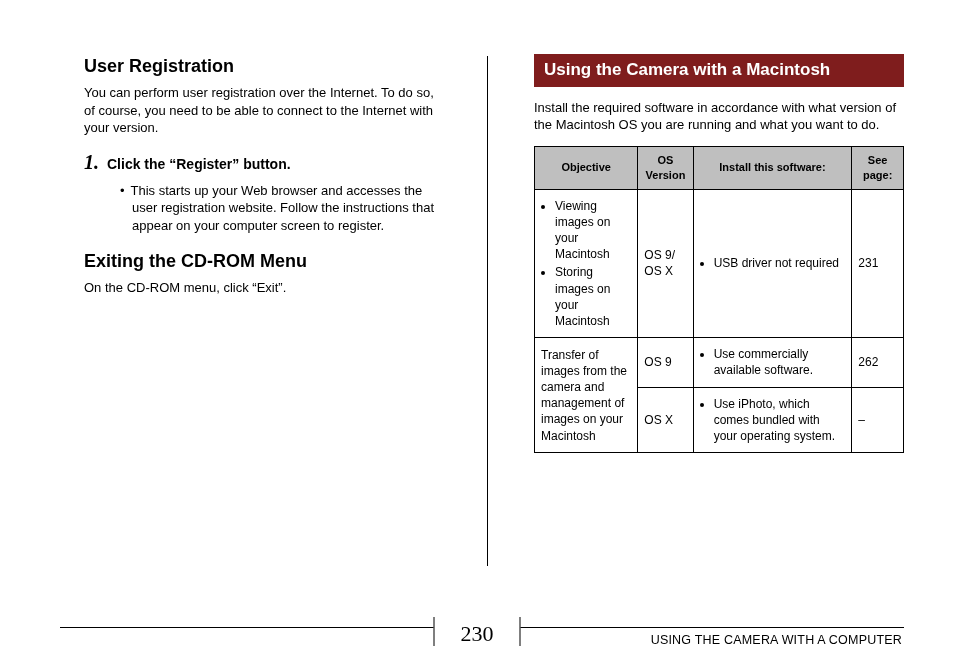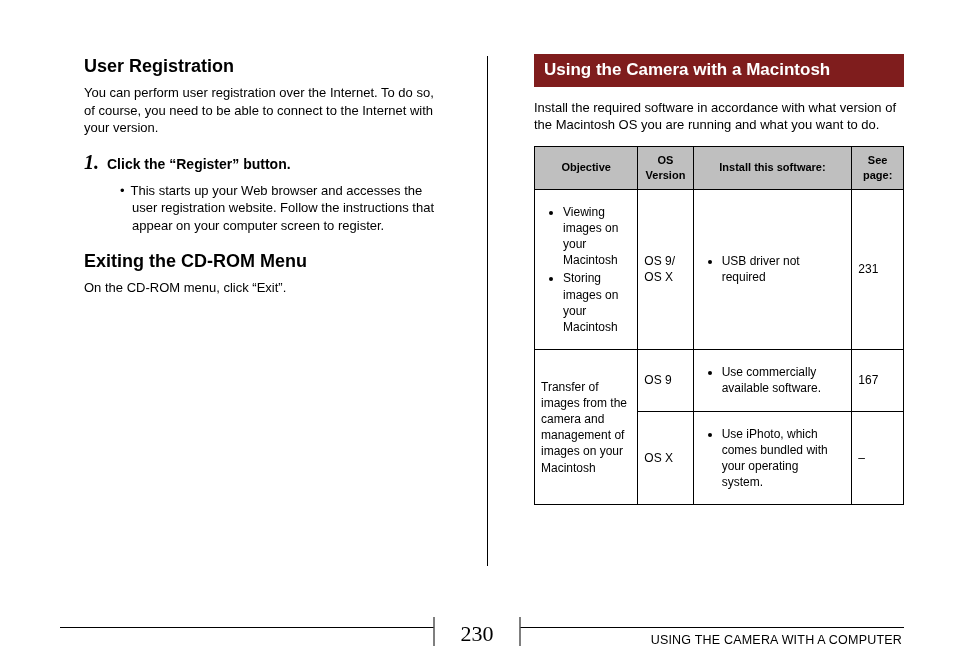--- a/index.html
+++ b/index.html
@@ -92,21 +92,21 @@
     text-align: left;
   }
   table.info th {
     background: #bfbfbf;
     text-align: center;
     font-weight: bold;
     font-size: 11px;
   }
   td.center { text-align: center; }
   ul.cell {
-    margin: 8px;
+    margin: 0;
     padding: 0 0 0 14px;
     list-style: disc;
   }
   ul.cell li {
     margin: 2px 0;
   }
   .footer {
     position: absolute;
     bottom: 18px;
     left: 0;
@@ -196,21 +196,21 @@
           <td class="center">231</td>
         </tr>
         <tr>
           <td rowspan="2">Transfer of images from the camera and management of images on your Macintosh</td>
           <td>OS 9</td>
           <td>
             <ul class="cell">
               <li>Use commercially available software.</li>
             </ul>
           </td>
-          <td class="center">167</td>
+          <td class="center">262</td>
         </tr>
         <tr>
           <td>OS X</td>
           <td>
             <ul class="cell">
               <li>Use iPhoto, which comes bundled with your operating system.</li>
             </ul>
           </td>
           <td class="center">–</td>
         </tr>

